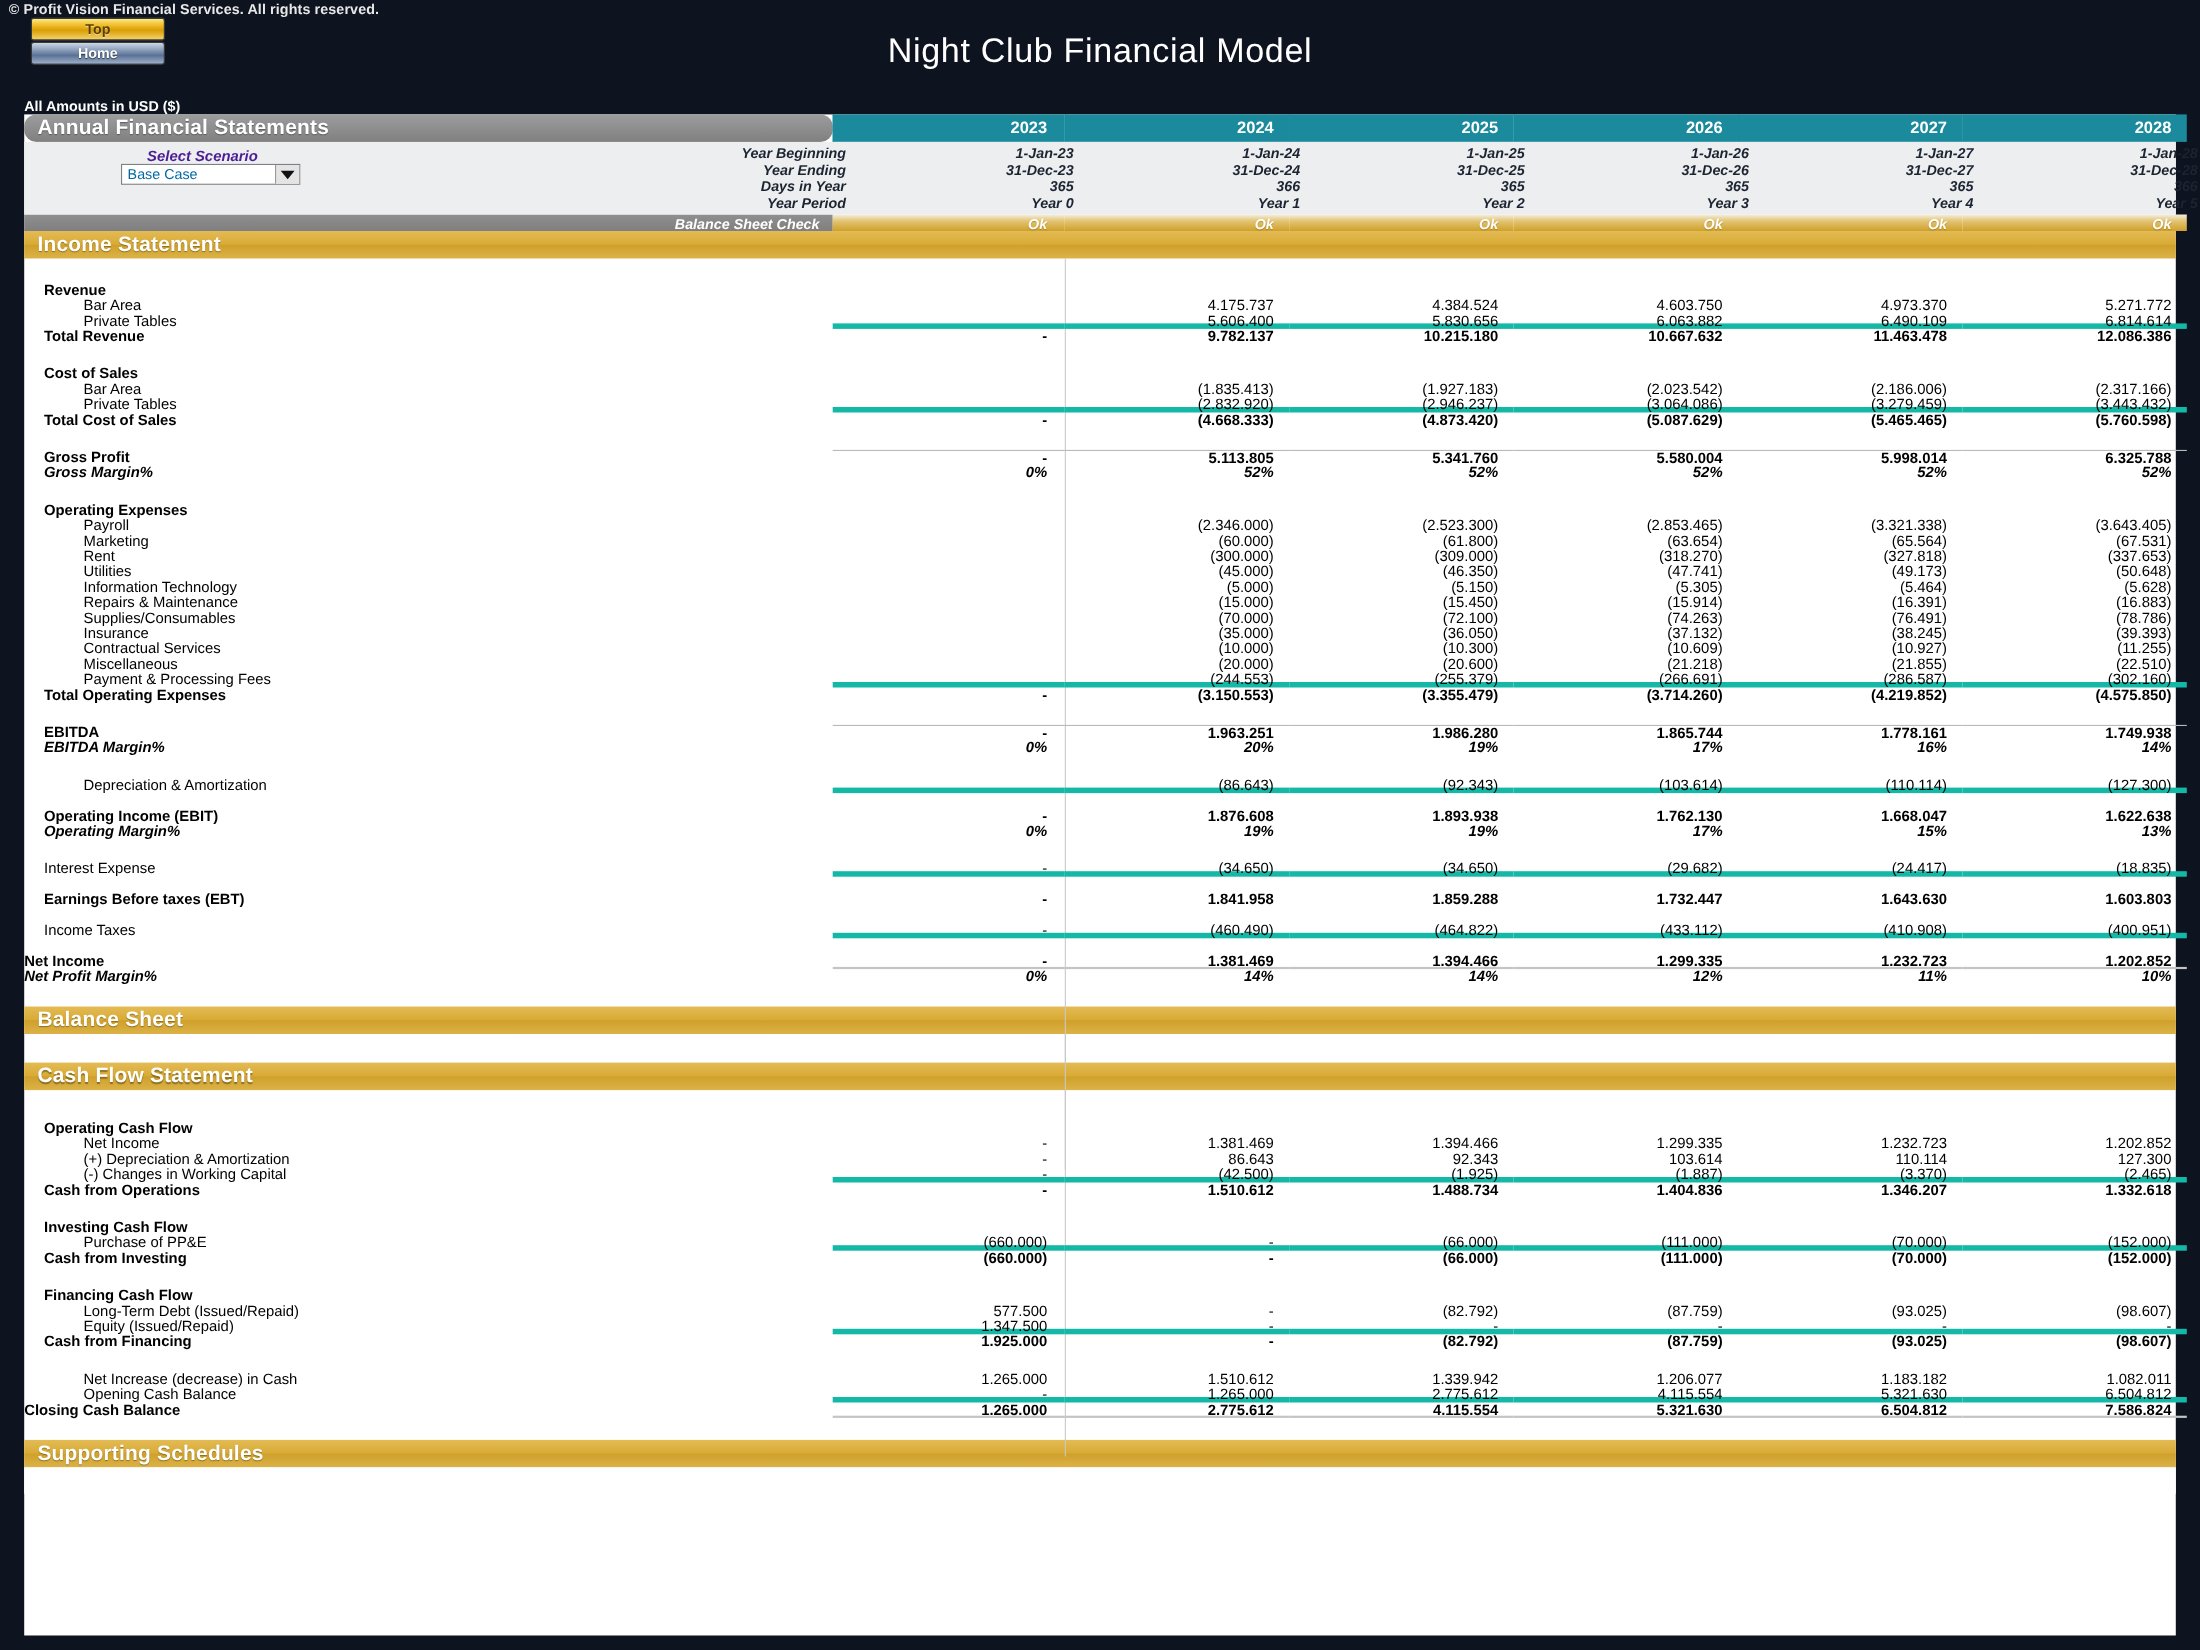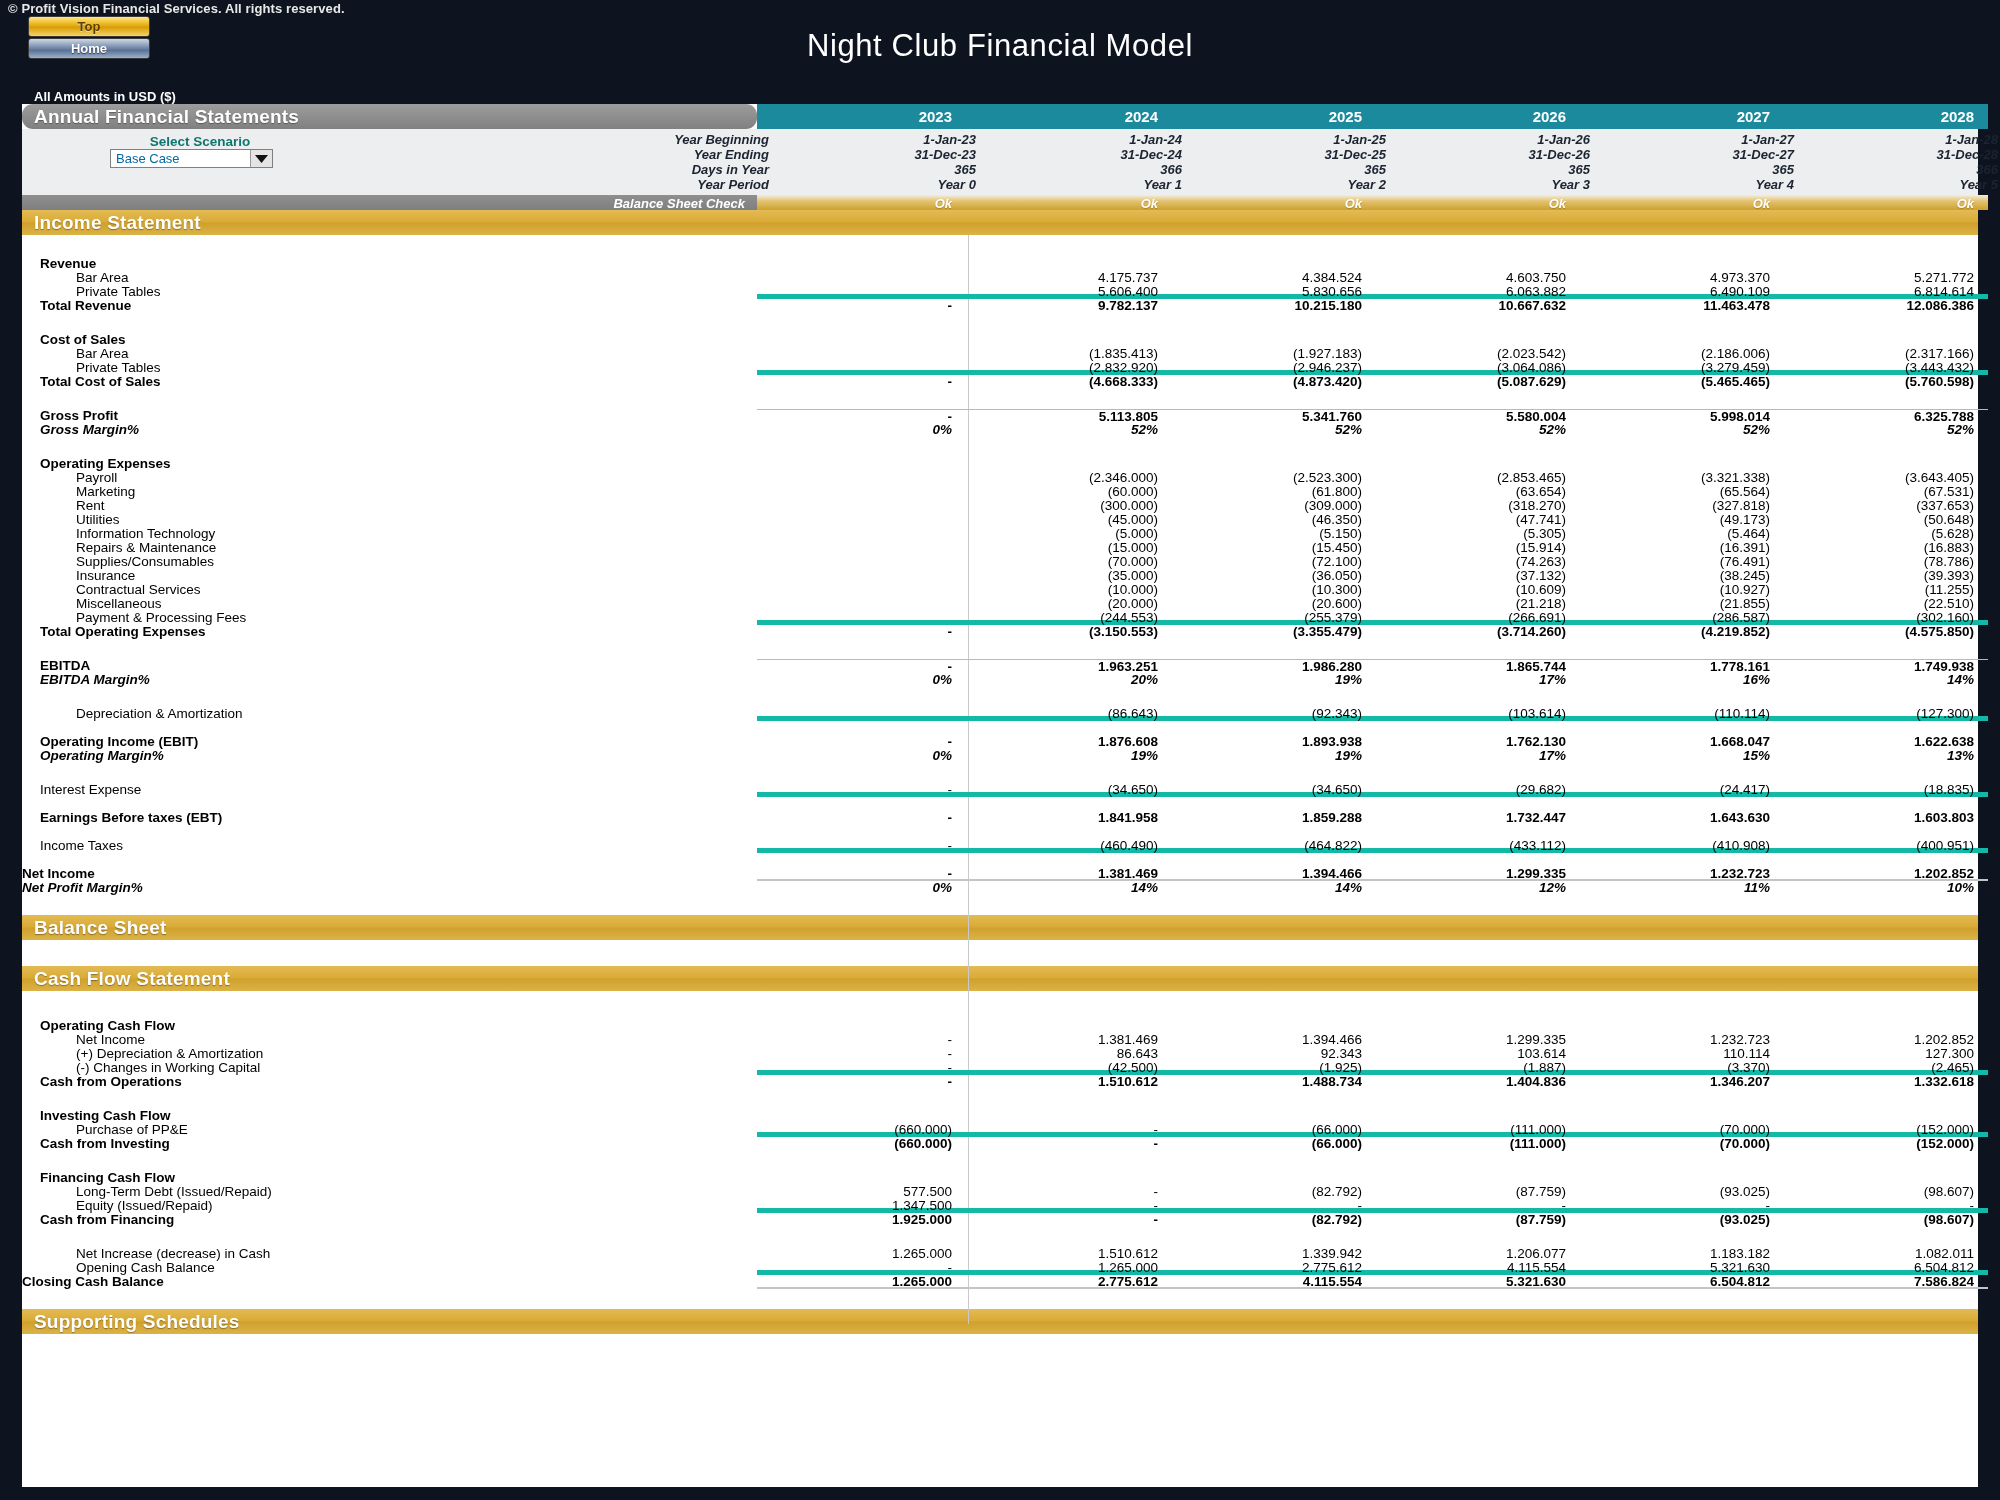--- a/index.html
+++ b/index.html
@@ -34,21 +34,21 @@
   .btn-home {
     top: 38px;
     background: linear-gradient(to bottom,#cfd8e6 0%,#8fa2bd 32%,#5b7296 60%,#9fb1ca 100%);
   }
   .doc-title {
     position: absolute; left: 0; top: 28px; width: 2000px;
     text-align: center;
     font-size: 31px; color: #ffffff; letter-spacing: .6px;
   }
   .amounts {
-    position: absolute; left: 34px; top: 89px;
+    position: absolute; left: 22px; top: 89px;
     font-size: 13px; font-weight: bold; color: #ffffff;
   }
 
   
   .sheet {
     position: absolute; left: 22px; top: 104px;
     width: 1956px; height: 1383px;
     background: #ffffff;
   }
   .row { position: relative; width: 100%; display: flex; }
@@ -144,23 +144,23 @@
 
   
   .vline {
     position: absolute; left: 946px; top: 0;
     width: 1px; background: #c9c9c9;
   }
 
   
   .sel-wrap { position: absolute; left: 88px; top: 20px; }
   .sel-caption {
-    position: absolute; left: 88px; top: 5px; width: 180px;
+    position: absolute; left: 72px; top: 5px; width: 180px;
     text-align: center;
-    font-size: 13.5px; font-weight: bold; color: #0f766e;
+    font-size: 13.5px; font-style: italic; font-weight: bold; color: #4c1d95;
   }
   .sel {
     display: flex; align-items: center;
     width: 163px; height: 19px;
     background: #ffffff; border: 1px solid #808080;
   }
   .sel-val {
     flex: 1; font-size: 13px; color: #0369a1; padding-left: 5px;
     white-space: nowrap;
   }

